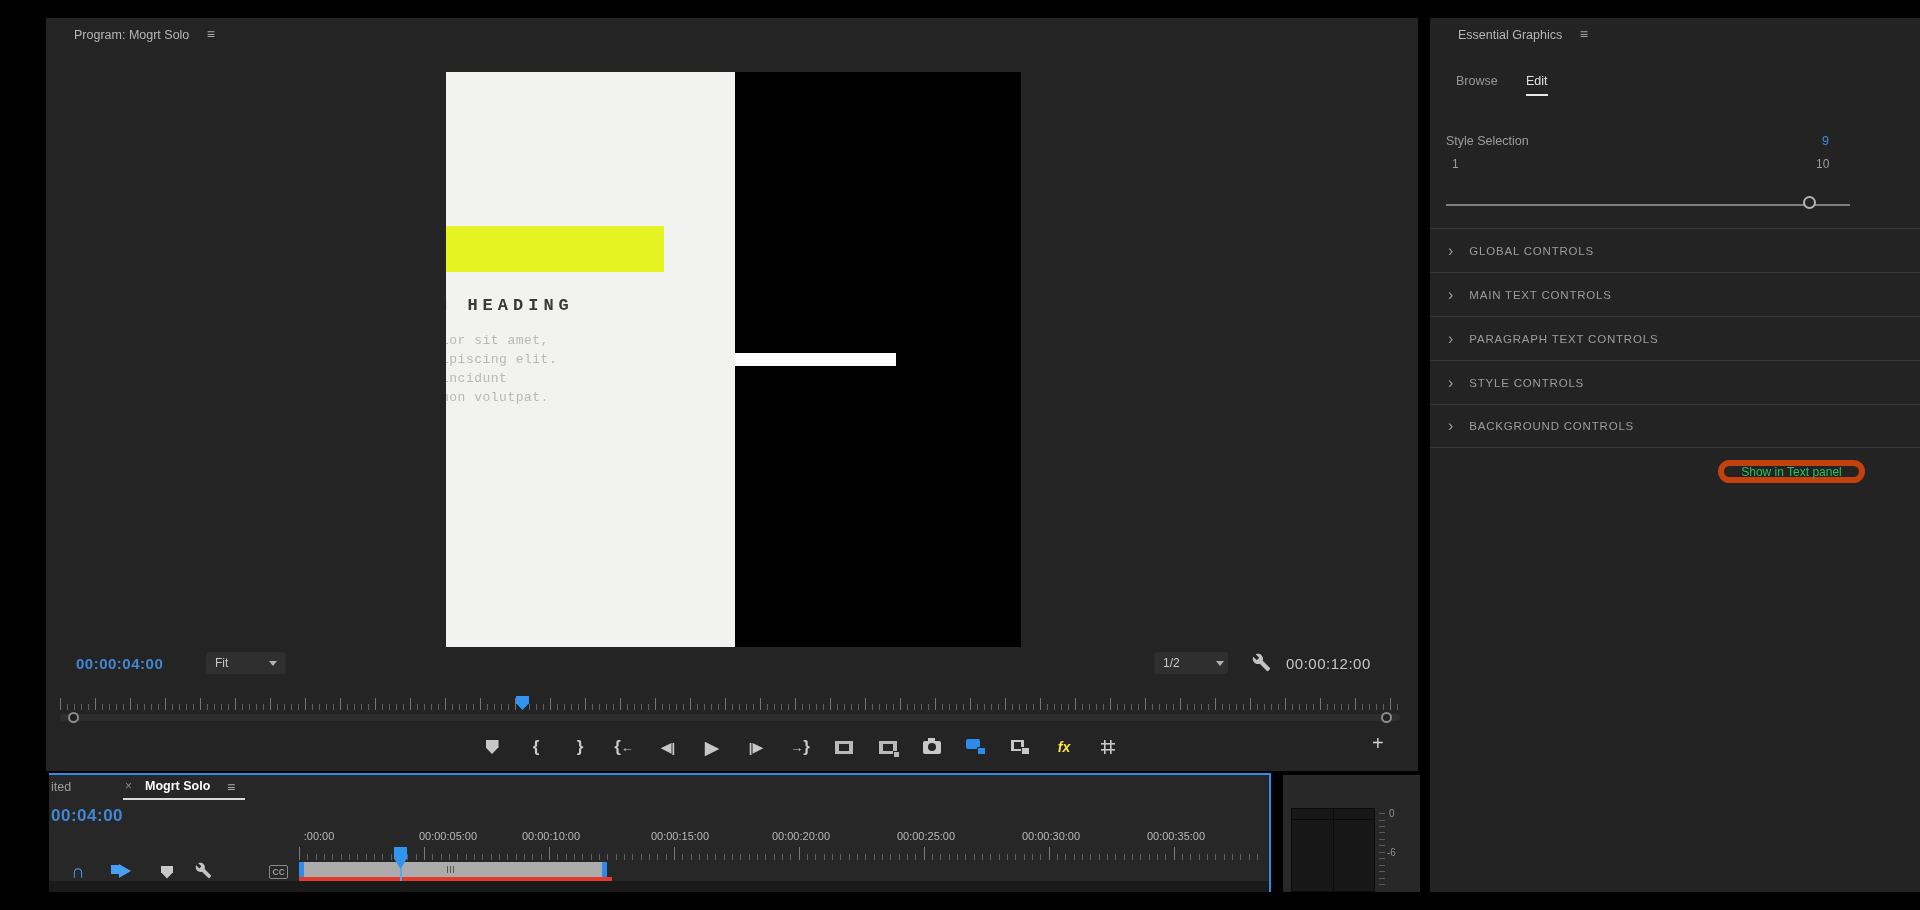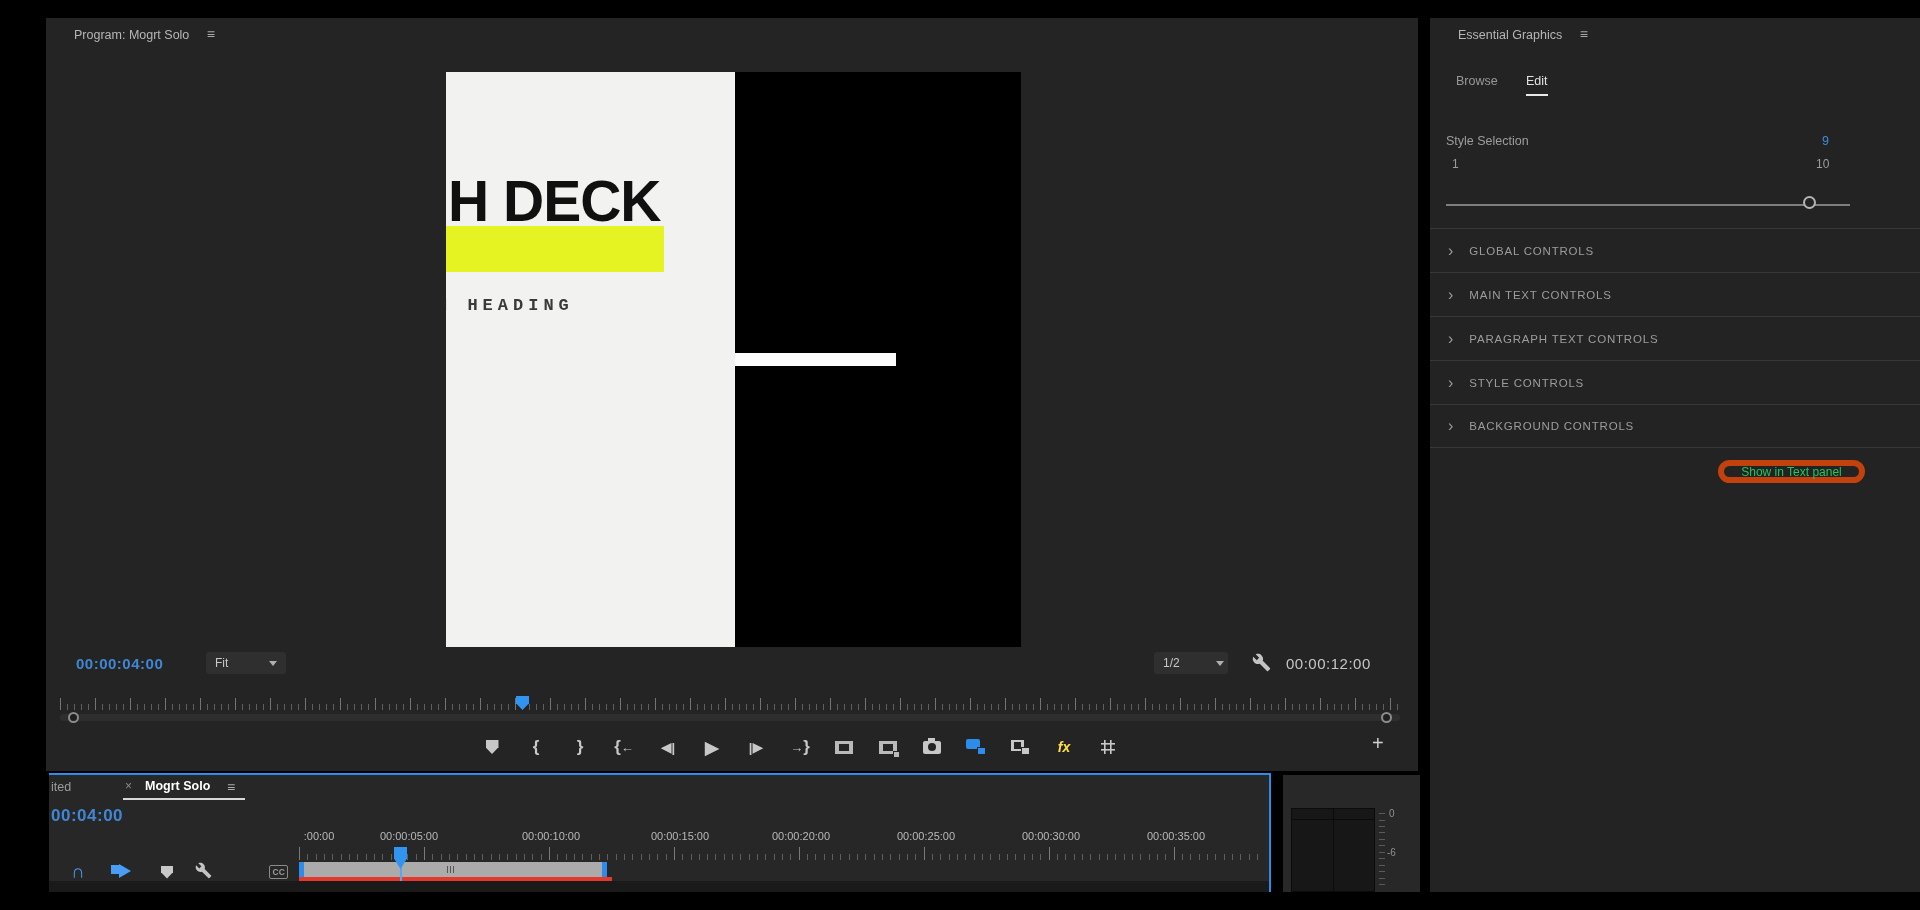--- a/index.html
+++ b/index.html
@@ -150,22 +150,22 @@
 
   <div class="panel" id="program-panel">
     <div class="panel-header">
       <span>Program: Mogrt Solo</span>
       <span class="menu-glyph">≡</span>
     </div>
 
     <div id="preview">
       <div id="preview-white">
         <div id="highlight-bar" style="background:#e4f321;"></div>
-        <div id="headline">H DECK</div>
         <div id="subheading">H HEADING</div>
+        <div id="preview-body"><span>lor sit amet,</span><br><span>ipiscing elit.</span><br><span>incidunt</span><br><span>non volutpat.</span></div>
       </div>
       <div id="preview-black">
         <div id="white-bar"></div>
       </div>
     </div>
 
     <div id="program-tc" class="tc">00:00:04:00</div>
     <div class="dropdown" id="fit-select">
       <span>Fit</span>
       <span class="dd-caret"></span>
@@ -301,21 +301,21 @@
         <span class="marker-pent"></span>
       </div>
     <svg class="wrench tl-icon" id="tl-wrench" viewBox="0 0 24 24" style="width:17px;height:17px;">
         <path d="M22.7 19l-9.1-9.1c.9-2.3.4-5-1.5-6.9-2-2-5-2.4-7.4-1.3L9 6 6 9 1.6 4.7C.4 7.1.9 10.1 2.9 12.1c1.9 1.9 4.6 2.4 6.9 1.5l9.1 9.1c.4.4 1 .4 1.4 0l2.3-2.3c.5-.4.5-1.1.1-1.4z"></path>
       </svg>
     <div class="tl-icon" id="cc-badge">
         <span>CC</span>
       </div>
 
     <span class="ruler-label" style="left:270px;">:00:00</span>
-    <span class="ruler-label" style="left:360px;text-align:center;">00:00:05:00</span>
+    <span class="ruler-label" style="left:399px;text-align:center;">00:00:05:00</span>
     <span class="ruler-label" style="left:502px;">00:00:10:00</span>
     <span class="ruler-label" style="left:627px;padding-left:8px;">00:00:15:00</span>
     <span class="ruler-label" style="left:752px;">00:00:20:00</span>
     <span class="ruler-label" style="left:877px;">00:00:25:00</span>
     <span class="ruler-label" style="left:1002px;">00:00:30:00</span>
     <span class="ruler-label" style="left:1127px;">00:00:35:00</span>
 
     <div id="tl-ticks">
       <div class="ticks-minor"></div>
       <div class="ticks-major"></div>

